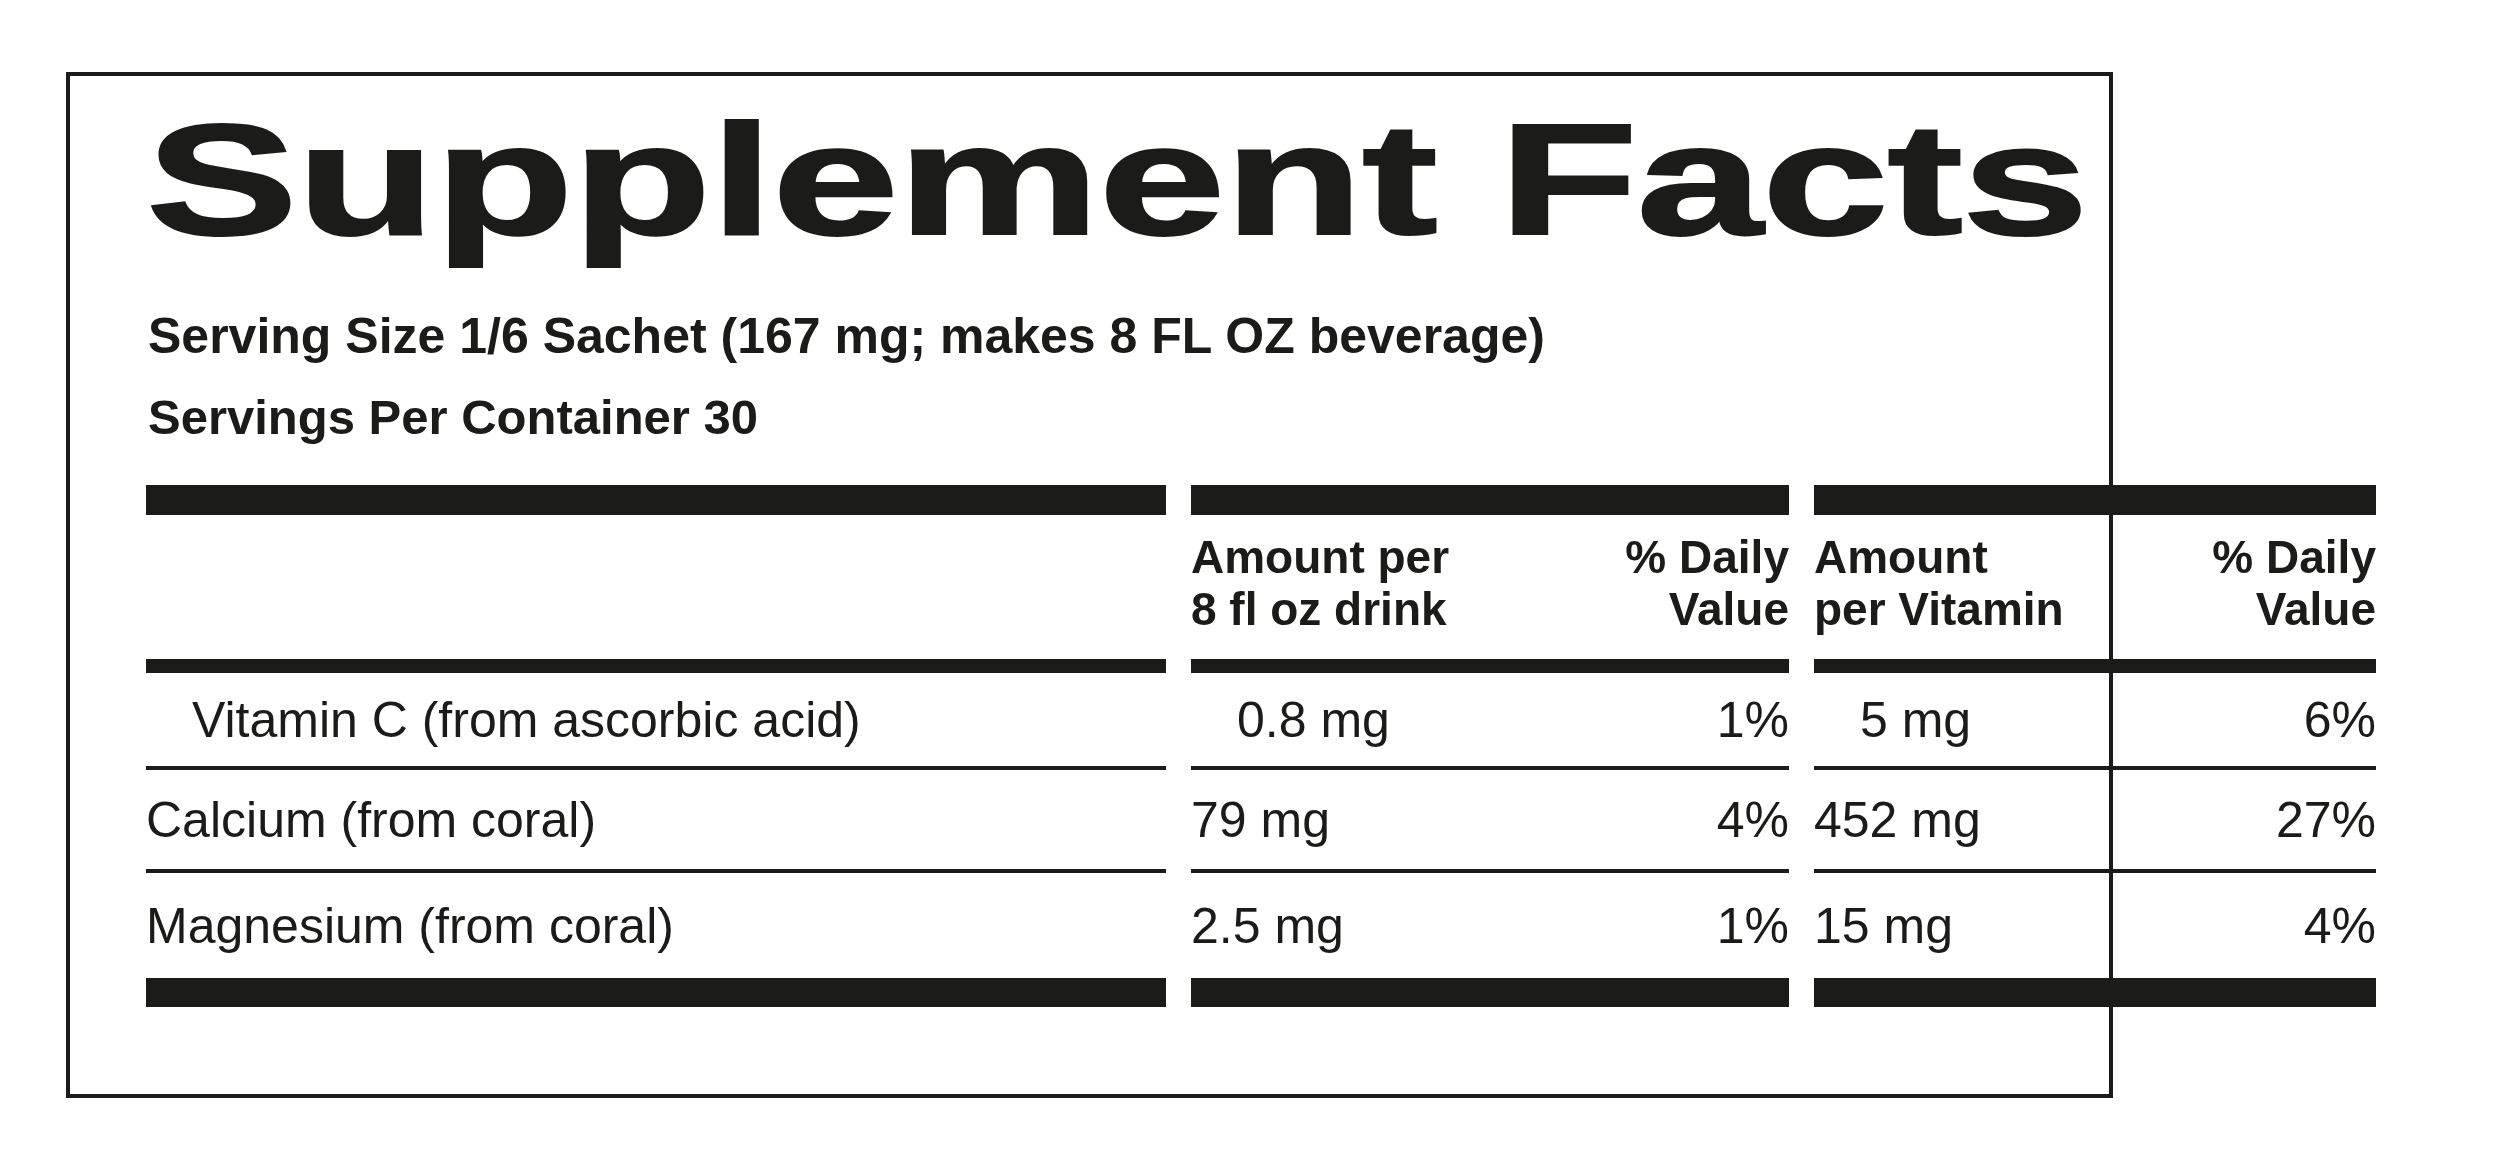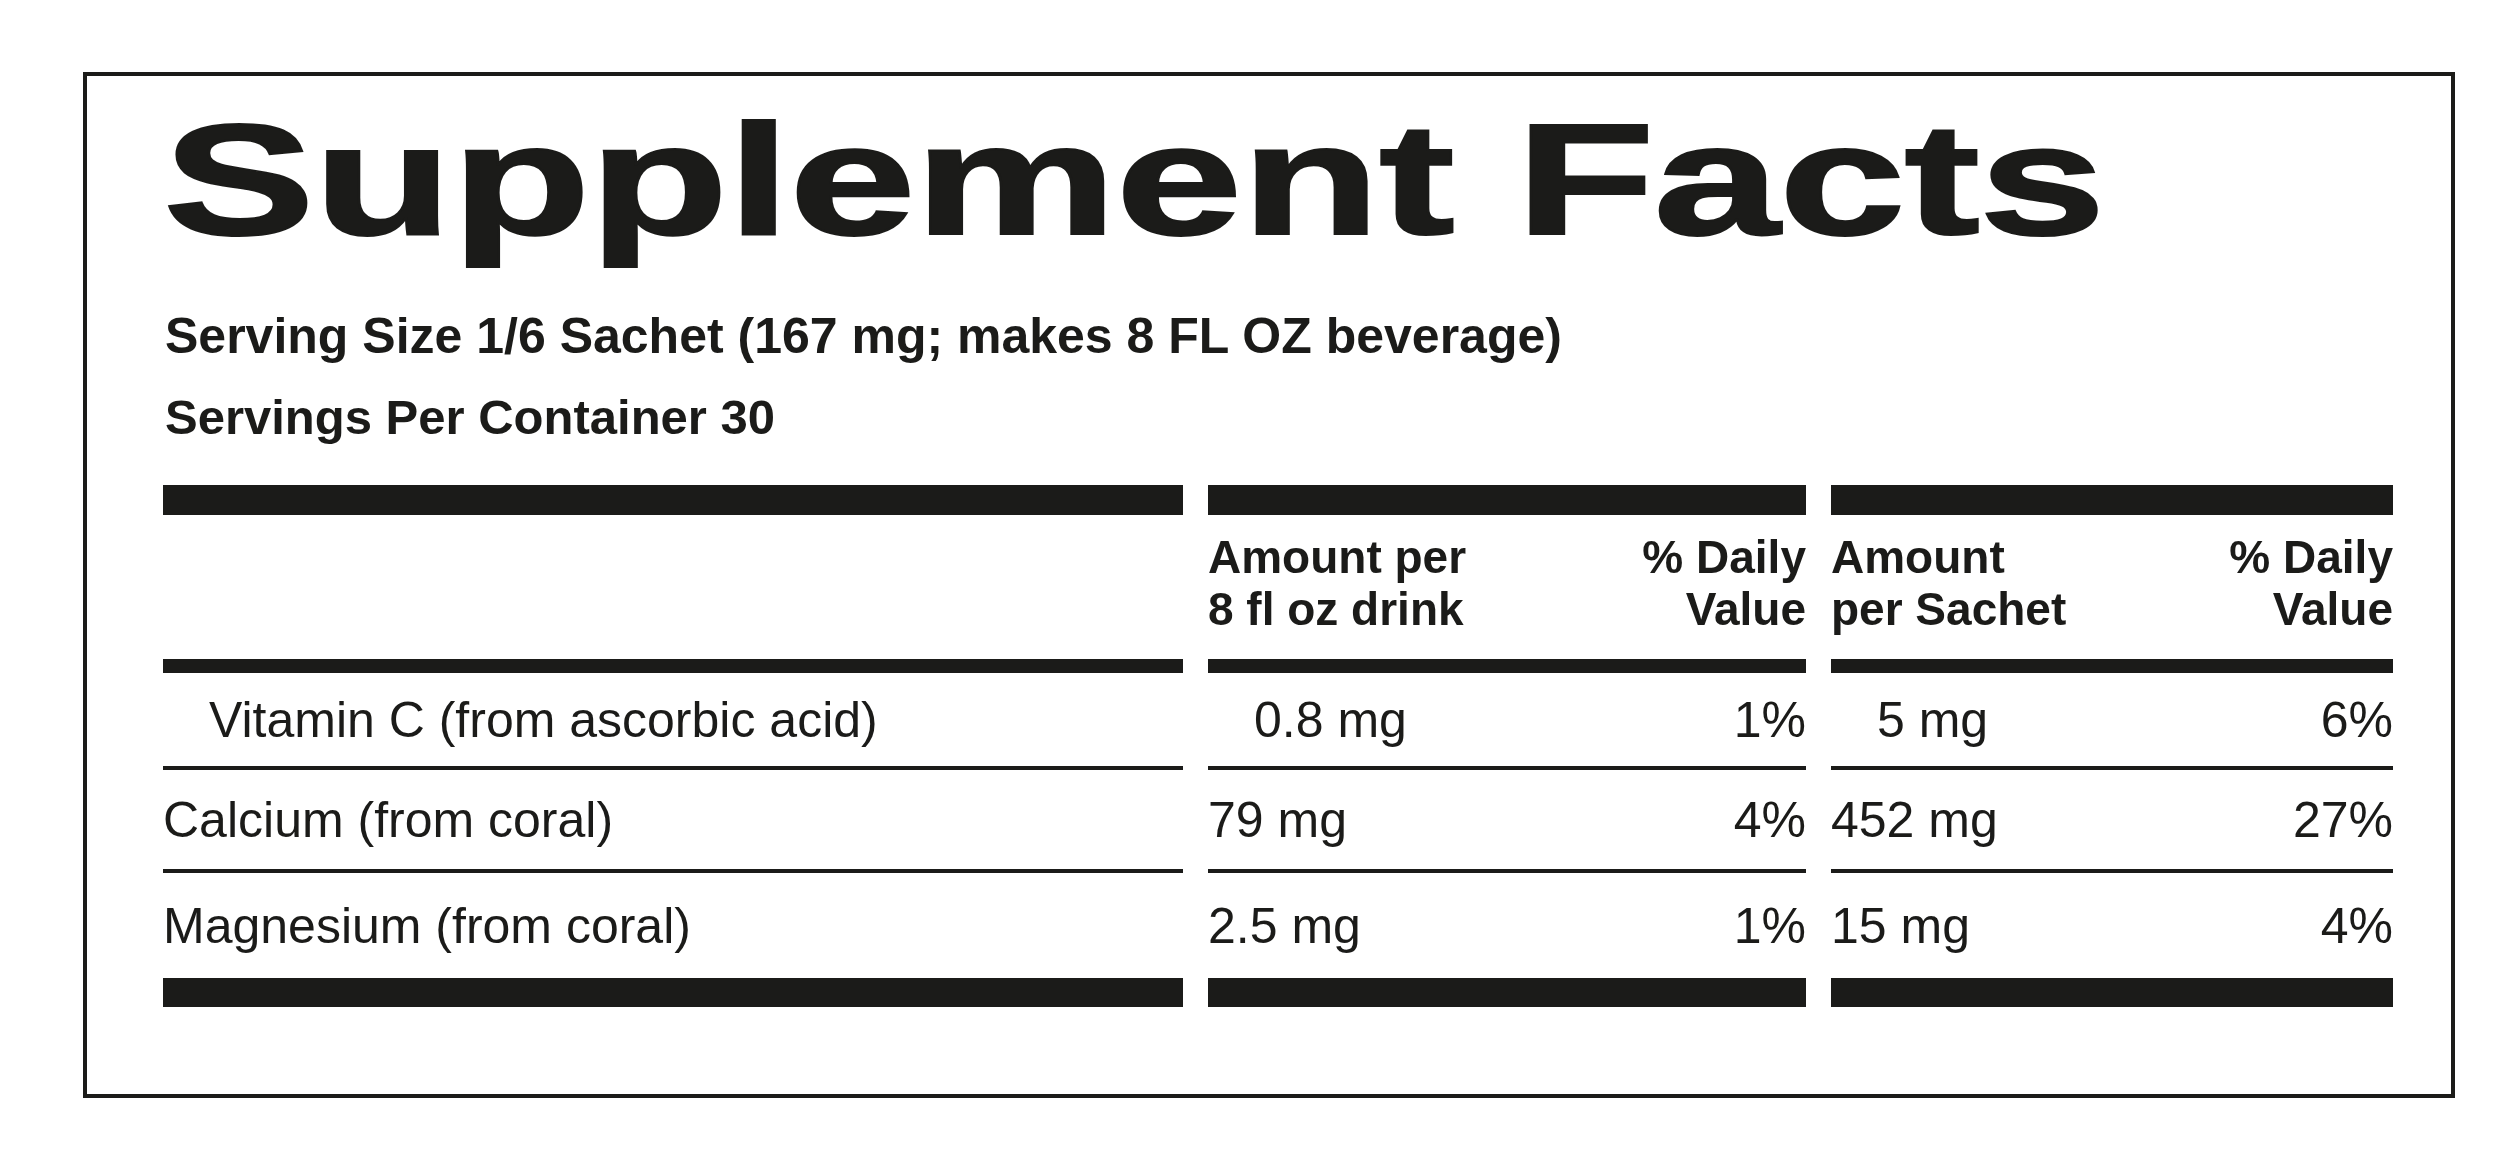--- a/index.html
+++ b/index.html
@@ -5,21 +5,21 @@
   :root{
     --ink:#1b1b19;
     --bg:#ffffff;
   }
   *{box-sizing:border-box;margin:0;padding:0;}
   html,body{width:2501px;height:1171px;background:var(--bg);
     font-family:"Liberation Sans","DejaVu Sans",sans-serif;color:var(--ink);}
   .page{position:relative;width:2501px;height:1171px;background:var(--bg);overflow:hidden;}
 
   .label-box{
-    position:absolute;left:83px;top:72px;width:2372px;height:1026px;
+    position:absolute;left:66px;top:72px;width:2047px;height:1026px;
     border:4px solid var(--ink);background:var(--bg);
   }
 
   .title{
     position:absolute;left:76px;top:24px;height:170px;
     font-size:158px;font-weight:900;line-height:1;white-space:nowrap;
   }
   .title-inner{
     display:inline-block;transform:scaleX(1.44);transform-origin:0 50%;
     letter-spacing:-0.005em;-webkit-text-stroke:2px var(--ink);
@@ -126,21 +126,21 @@
         <div class="bar bar-bottom"></div>
       </div>
 
       <div class="colgap"></div>
 
       <div class="col col3">
         <div class="bar bar-top"></div>
         <div class="head">
           <div class="h-block h-left">
             <span>Amount</span>
-            <span>per Sachet</span>
+            <span>per Vitamin</span>
           </div>
           <div class="h-block h-right">
             <span>% Daily</span>
             <span>Value</span>
           </div>
         </div>
         <div class="bar bar-mid"></div>
         <div class="row r1">
           <span class="cell-amount">5 mg</span>
           <span class="cell-dv">6%</span>

